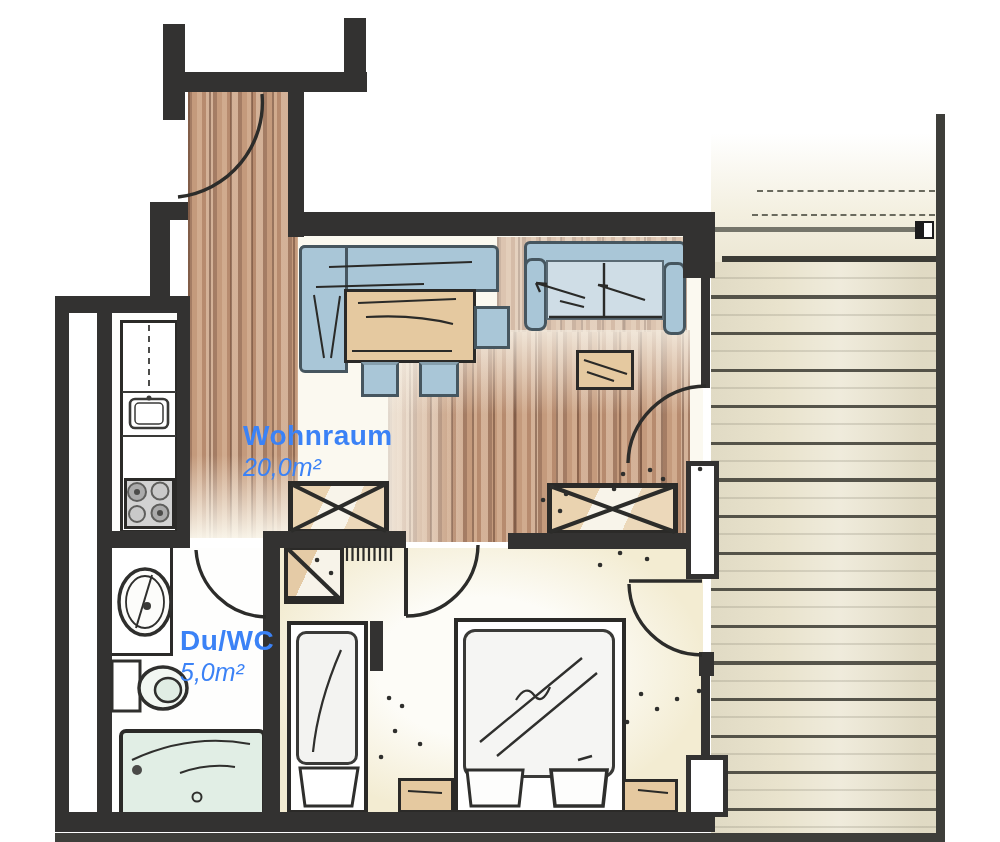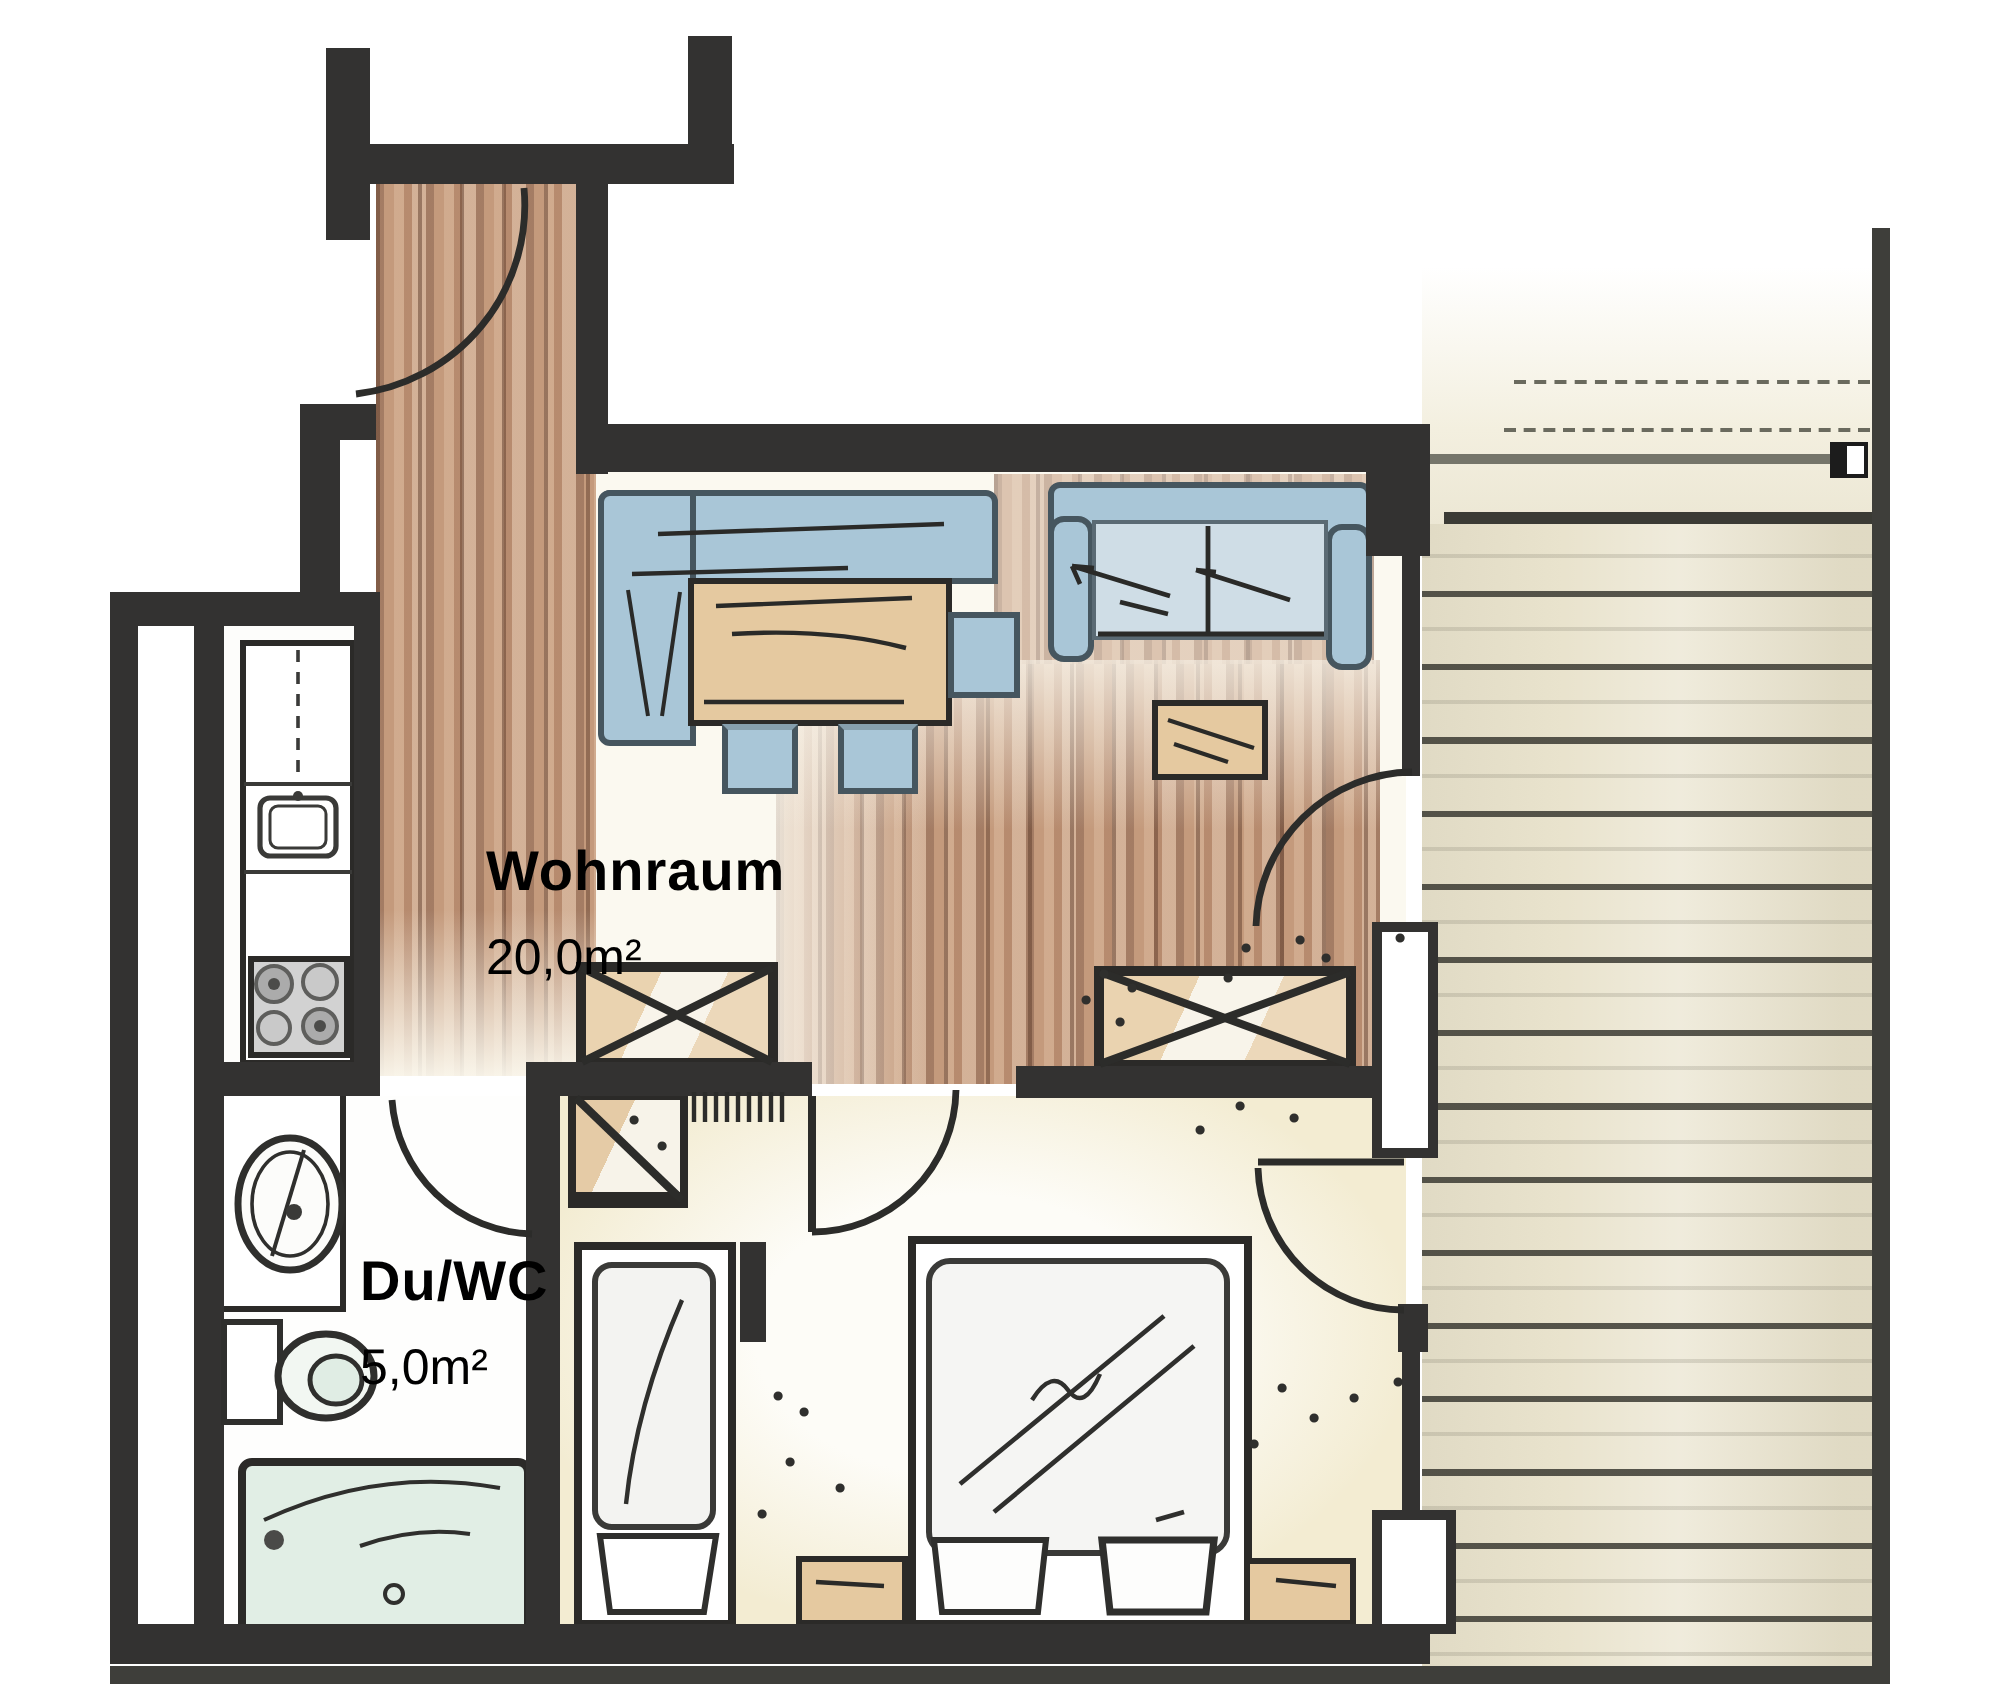--- a/index.html
+++ b/index.html
@@ -11,23 +11,23 @@
   .winblock{position:absolute;background:#fff;border:5px solid var(--wall);z-index:42;box-sizing:border-box;}
   .wood{position:absolute;z-index:14;
     background-image:
       repeating-linear-gradient(90deg, rgba(96,62,45,.50) 0 2px, rgba(0,0,0,0) 2px 21px),
       repeating-linear-gradient(90deg, rgba(138,100,80,.55) 0 4px, rgba(196,154,124,.45) 4px 9px, rgba(227,196,169,.40) 9px 14px, rgba(170,124,97,.5) 14px 18px, rgba(240,221,203,.35) 18px 25px);
     background-color:var(--woodBase);}
   .furn{position:absolute;box-sizing:border-box;z-index:20;}
   .blue{background:var(--sofaBlue);}
   .tan{background:var(--furnTan);}
   svg.overlay{position:absolute;left:0;top:0;z-index:50;pointer-events:none;}
-  .room-label{position:absolute;z-index:60;color:#000000;line-height:1.05;}
+  .room-label{position:absolute;z-index:60;color:#3b82f6;line-height:1.05;}
   .rname{font-weight:bold;font-size:28px;letter-spacing:.5px;}
-  .rarea{font-size:25px;margin-top:16px;}
+  .rarea{font-size:25px;margin-top:4px;font-style:italic;}
   .deck{position:absolute;z-index:12;
     background-image:
       repeating-linear-gradient(180deg, rgba(0,0,0,0) 0 15px, rgba(122,118,102,.22) 15px 17px, rgba(0,0,0,0) 17px 36.6px),
       repeating-linear-gradient(180deg, rgba(0,0,0,0) 0 33.5px, rgba(59,58,50,.85) 33.5px 36.6px),
       linear-gradient(90deg, rgba(208,202,180,.35), rgba(0,0,0,0) 30%, rgba(255,255,255,.30) 55%, rgba(203,197,174,.30) 90%);
     background-color:var(--terraceBase);}
   .dashline{position:absolute;border-top:2px dashed #6a6a5e;z-index:13;}
 </style>
 </head>
 <body>

